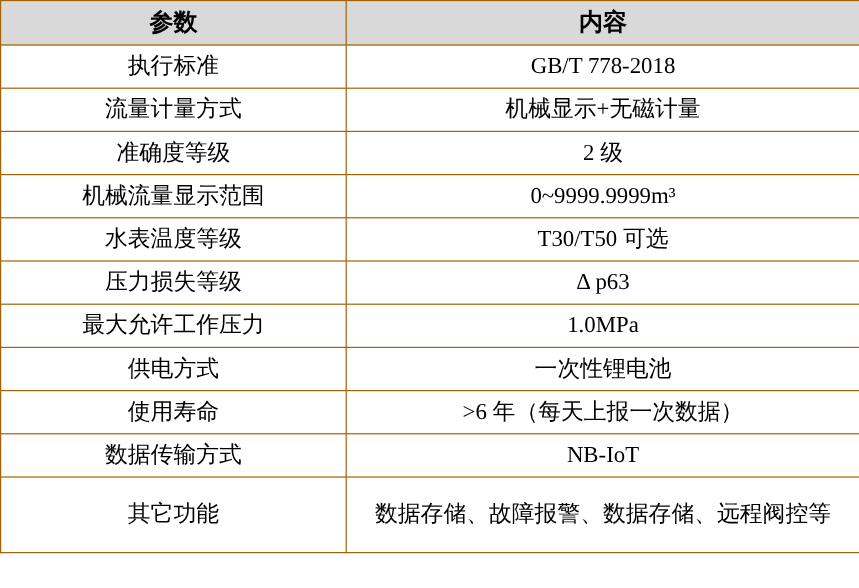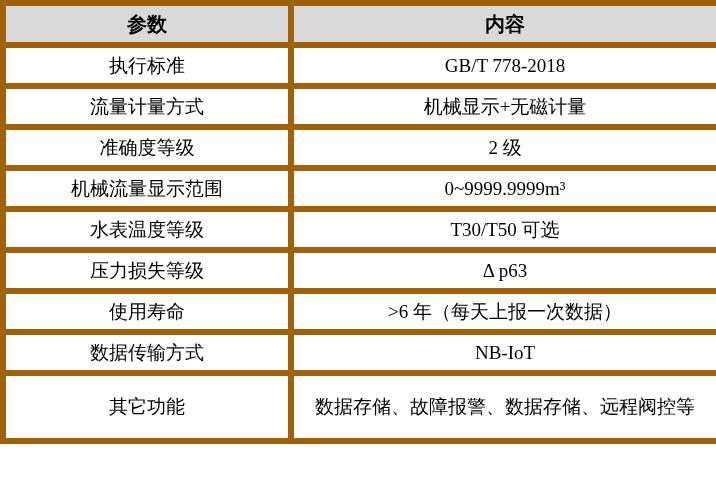--- a/index.html
+++ b/index.html
@@ -14,21 +14,21 @@
     color: #000000;
     overflow: hidden;
   }
   .spec-table {
     border-collapse: collapse;
     width: 716px;
     table-layout: fixed;
   }
   .spec-table th,
   .spec-table td {
-    border: 6px solid #a16207;
+    border: 1px solid #a16207;
     text-align: center;
     vertical-align: middle;
     padding: 2px 0;
     font-size: 19px;
     line-height: 1.25;
   }
   .spec-table thead th {
     background: #d9d9d9;
     font-weight: bold;
     font-size: 20px;
@@ -85,20 +85,28 @@
     </tr>
     <tr>
       <td>水表温度等级</td>
       <td class="value-cell">T30/T50 可选</td>
     </tr>
     <tr>
       <td>压力损失等级</td>
       <td class="value-cell">Δ p63</td>
     </tr>
     <tr>
+      <td>最大允许工作压力</td>
+      <td class="value-cell">1.0MPa</td>
+    </tr>
+    <tr>
+      <td>供电方式</td>
+      <td class="value-cell">一次性锂电池</td>
+    </tr>
+    <tr>
       <td>使用寿命</td>
       <td class="value-cell">&gt;6 年（每天上报一次数据）</td>
     </tr>
     <tr>
       <td>数据传输方式</td>
       <td class="value-cell">NB-IoT</td>
     </tr>
     <tr class="tall">
       <td>其它功能</td>
       <td class="value-cell multiline">数据存储、故障报警、数据存储、远程阀控等</td>

